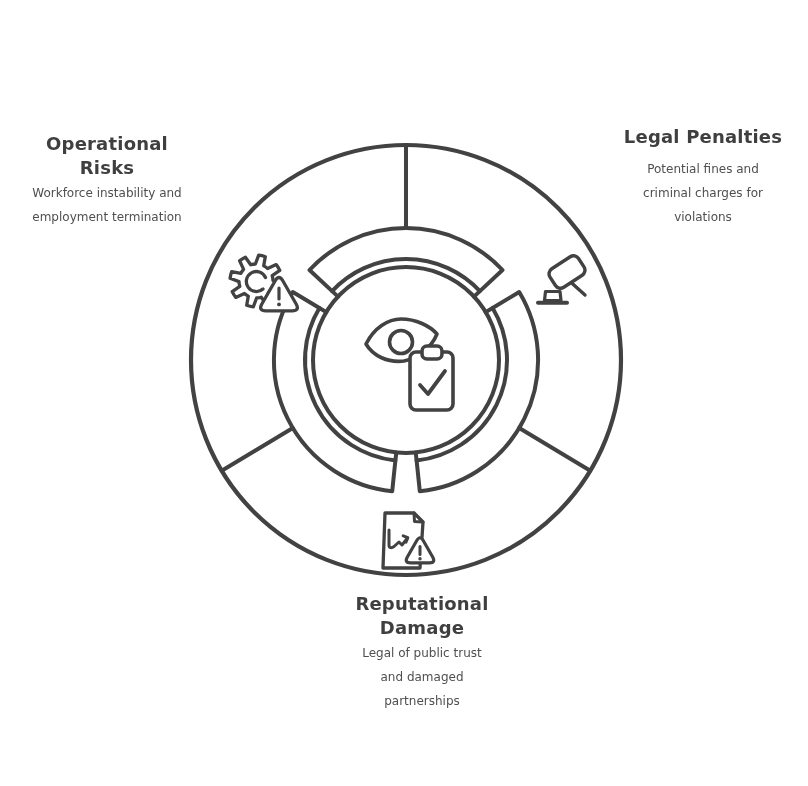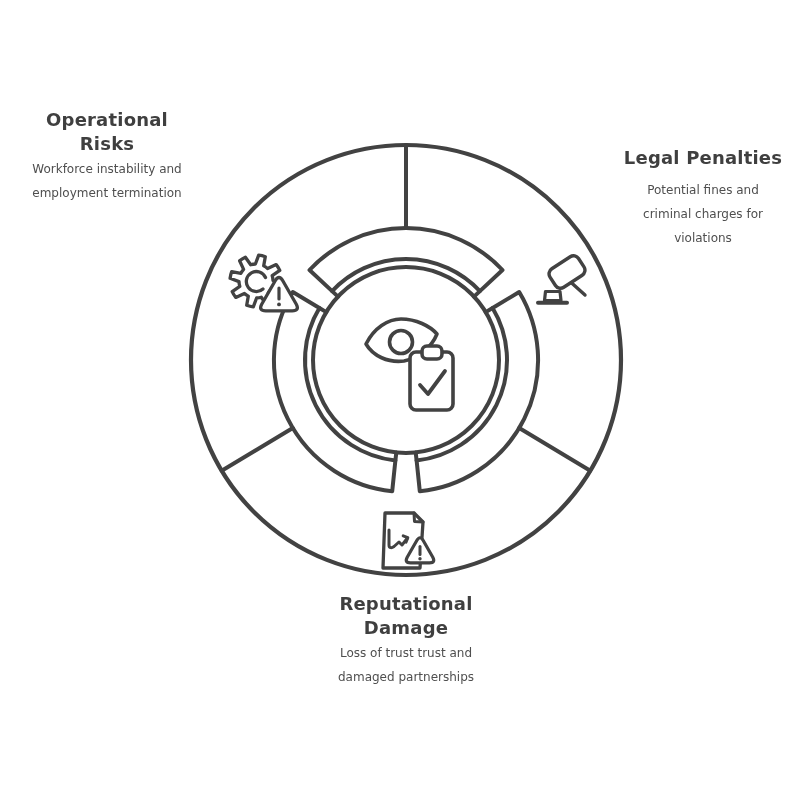--- a/index.html
+++ b/index.html
@@ -107,28 +107,28 @@
       <path d="M-17,-11 L-17,4 C-17,7.5 -14,7 -12,5.5 L-7,1 L-4,4 L1.5,-3" fill="none" stroke-width="3"></path>
       <path d="M-2.8,-5.2 L1.8,-3.4 L0,1.2" fill="none" stroke-width="3"></path>
       <g transform="translate(14,10)">
         <path d="M-3.2,-10.5 Q0,-16 3.2,-10.5 L12.8,6.2 Q15.8,11.8 9.5,11.8 L-9.5,11.8 Q-15.8,11.8 -12.8,6.2 Z" fill="#ffffff" stroke-width="3.2"></path>
         <path d="M0,-4.5 L0,3.5" fill="none" stroke-width="3"></path>
         <circle cx="0" cy="7.8" r="1.7" fill="#424242" stroke="none"></circle>
       </g>
     </g>
   </svg>
 
-  <div class="label-block" id="label-operational" style="left:17px;top:108px;">
+  <div class="label-block" id="label-operational" style="left:17px;top:132px;">
     <div class="label-title">Operational Risks</div>
     <div class="label-desc">Workforce instability and employment termination</div>
   </div>
 
-  <div class="label-block" id="label-legal" style="left:613px;top:146px;">
+  <div class="label-block" id="label-legal" style="left:613px;top:125px;">
     <div class="label-title">Legal Penalties</div>
     <div class="label-desc">Potential fines and criminal charges for violations</div>
   </div>
 
-  <div class="label-block" id="label-reputational" style="left:316px;top:592px;">
+  <div class="label-block" id="label-reputational" style="left:332px;top:592px;">
     <div class="label-title">Reputational Damage</div>
-    <div class="label-desc">Loss of trust trust and damaged partnerships</div>
+    <div class="label-desc">Legal of public trust and damaged partnerships</div>
   </div>
 
 </div>
 
 </body></html>

